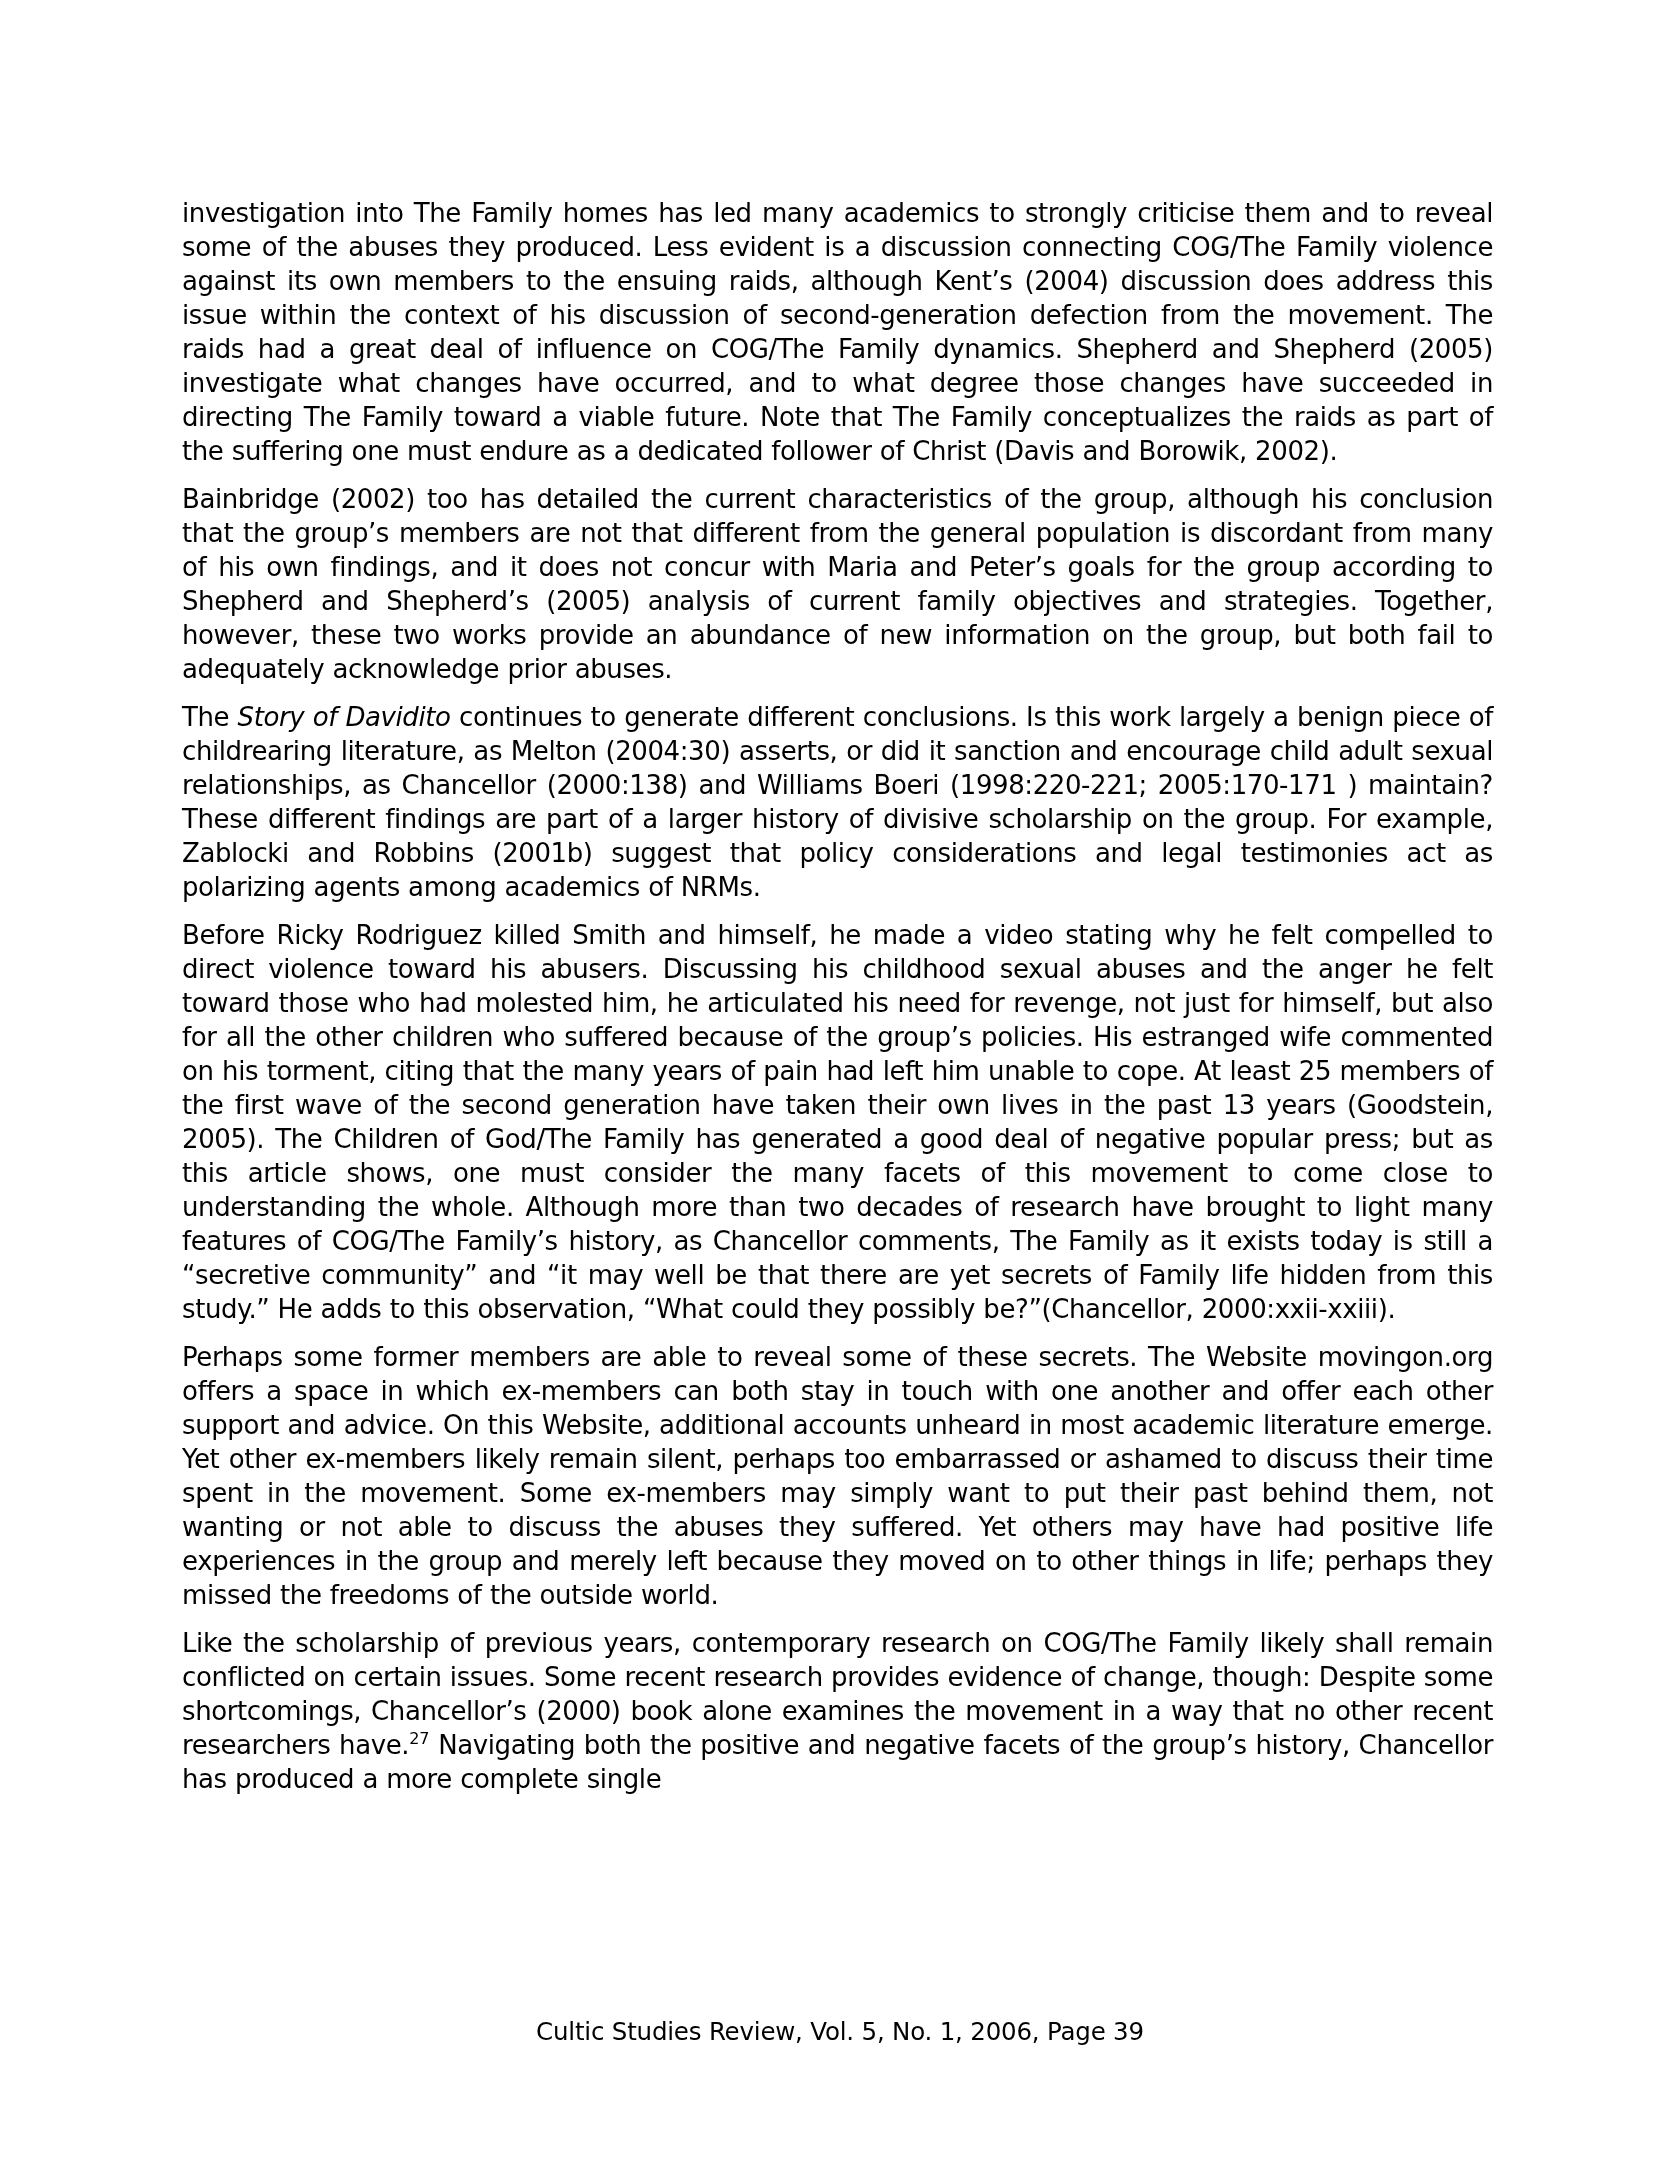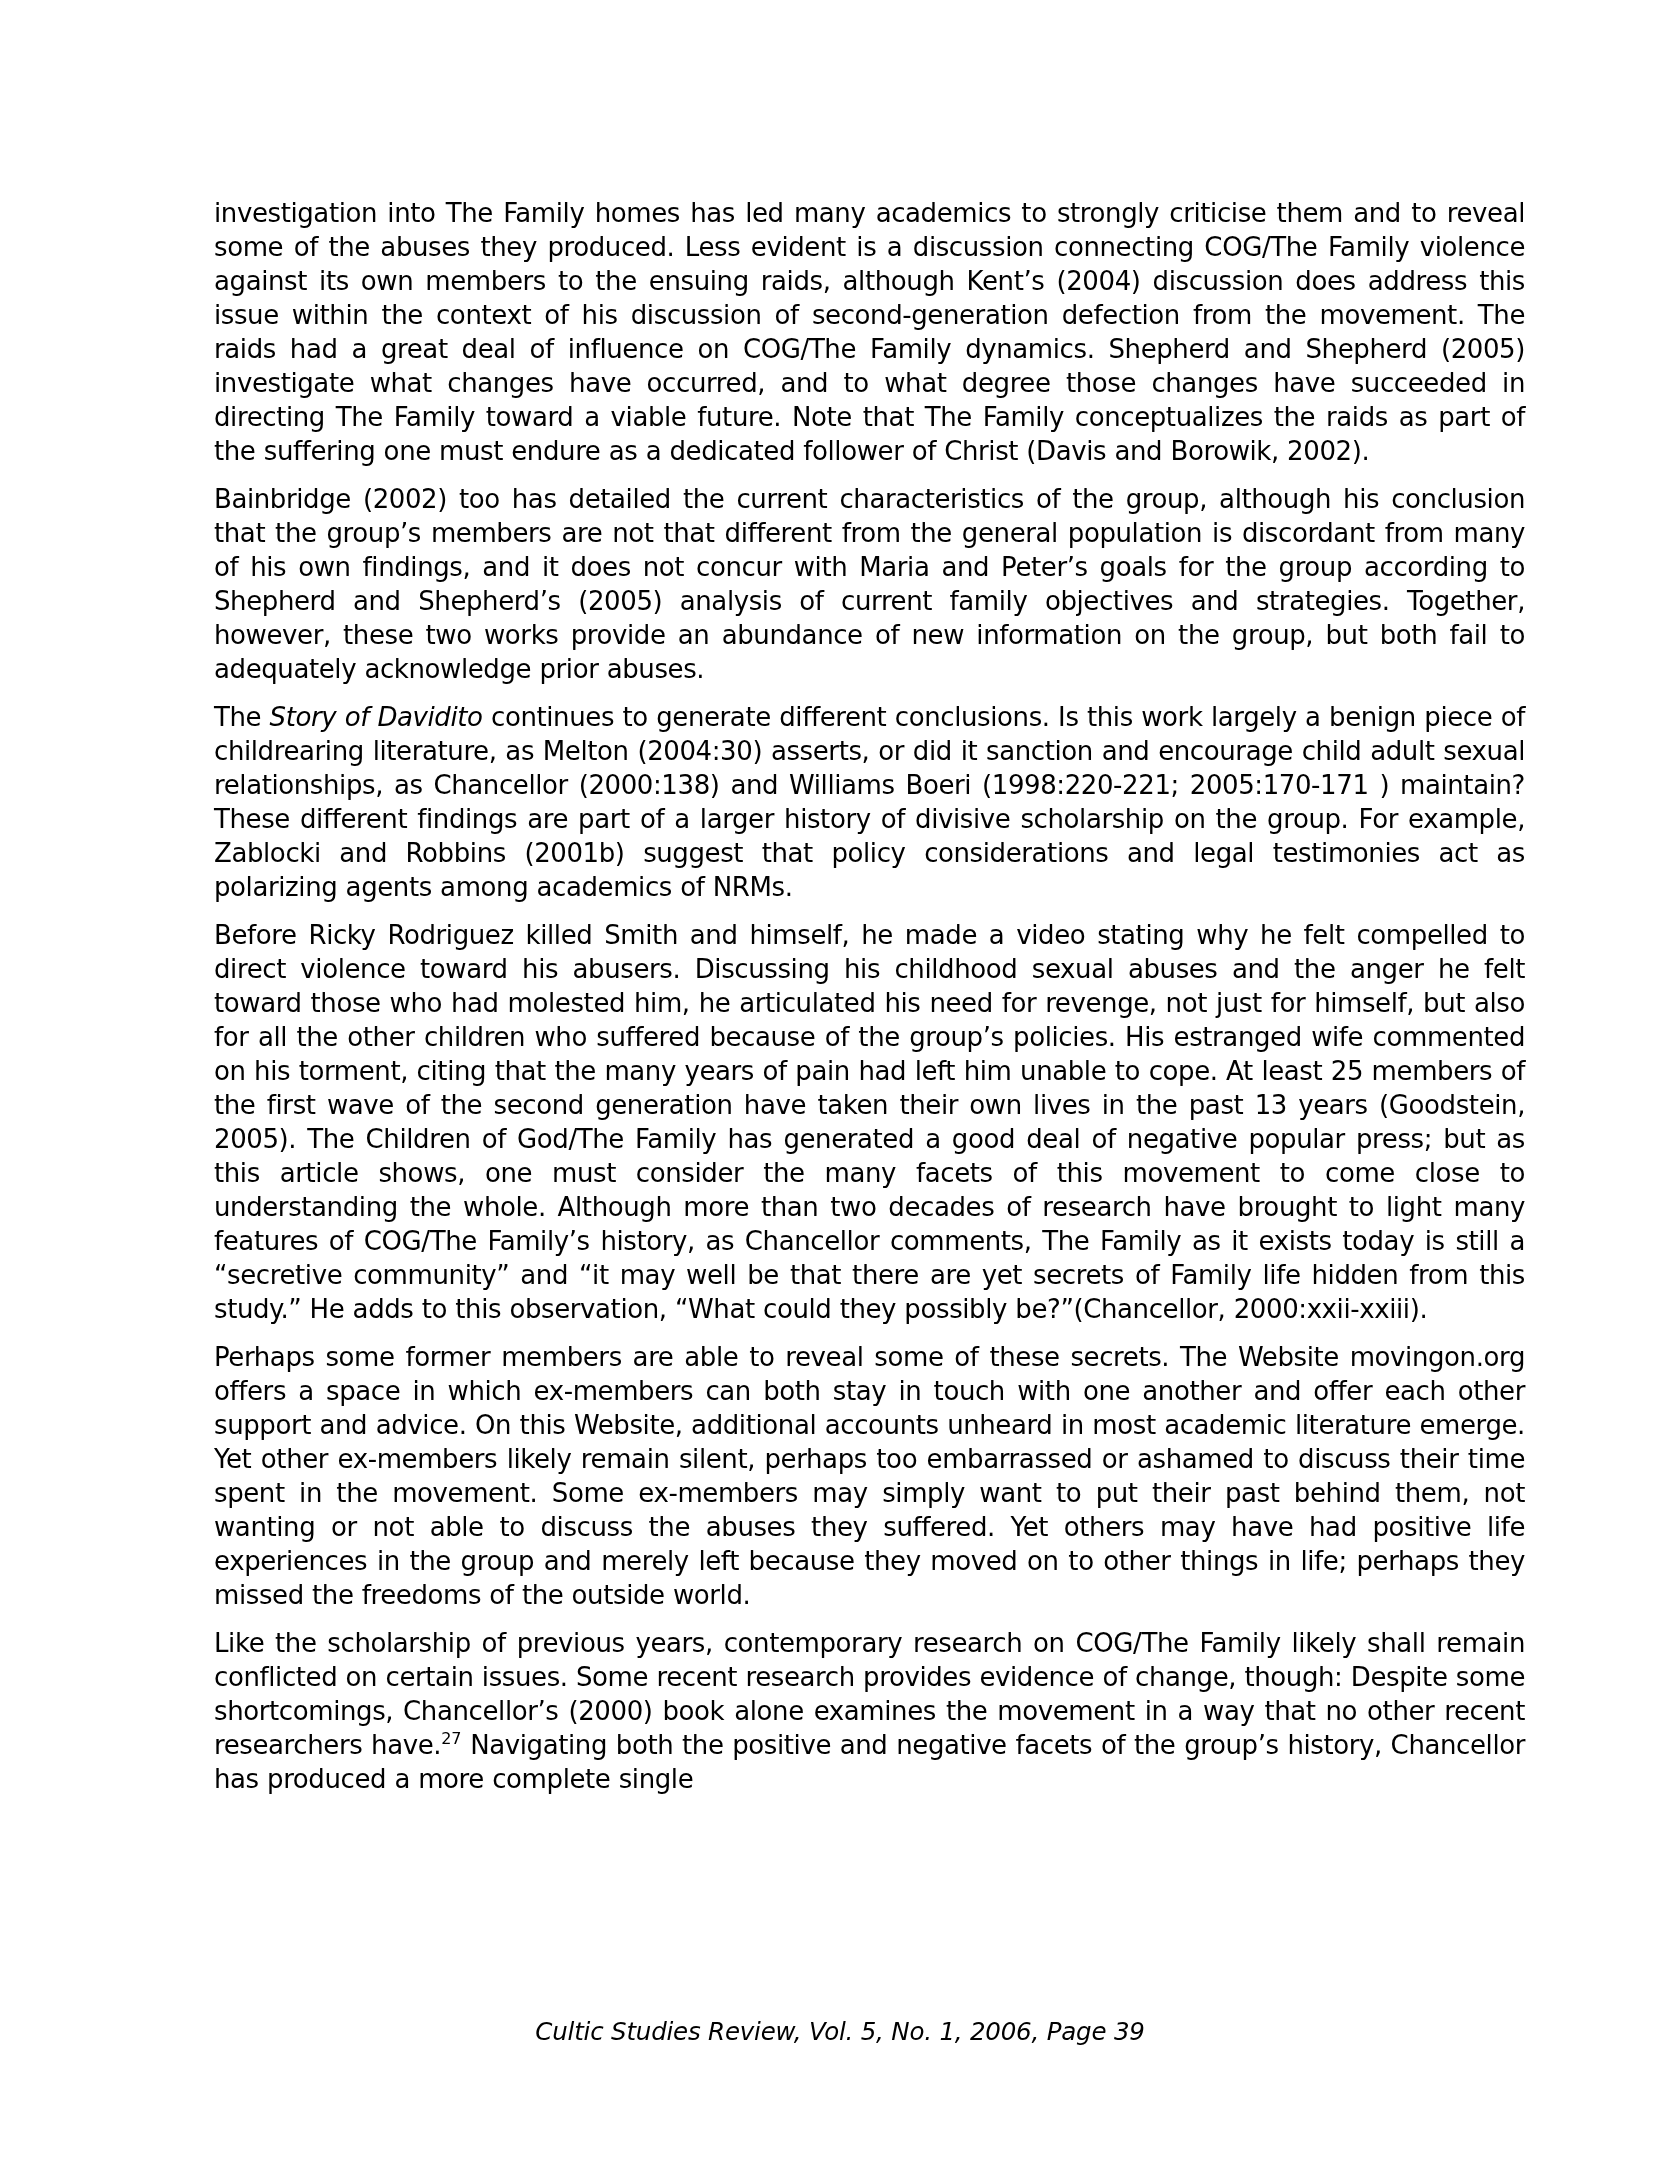--- a/index.html
+++ b/index.html
@@ -15,21 +15,21 @@
     font-family: "DejaVu Sans", "Liberation Sans", sans-serif;
     overflow: hidden;
   }
   .page {
     position: absolute;
     inset: 0;
     background: #ffffff;
   }
   .body-text {
     position: absolute;
-    left: 214px;
+    left: 182px;
     top: 196px;
     width: 1311px;
   }
   .para {
     margin: 0 0 14px 0;
     font-size: 26px;
     line-height: 34px;
     text-align: justify;
     letter-spacing: -0.4px;
     word-spacing: 0.4px;
@@ -47,21 +47,20 @@
     letter-spacing: 0;
   }
   .page-footer {
     position: absolute;
     left: 0;
     top: 2016px;
     width: 1680px;
     text-align: center;
     font-size: 24.5px;
     line-height: 32px;
-    font-style: italic;
     letter-spacing: -0.2px;
     color: #000000;
   }
 </style>
 </head>
 <body>
 
 <div class="page">
   <main class="body-text">
       <p class="para"><span>investigation into The Family homes has led many academics to strongly criticise them and to reveal some of the abuses they produced. Less evident is a discussion connecting COG/The Family violence against its own members to the ensuing raids, although Kent’s (2004) discussion does address this issue within the context of his discussion of second-generation defection from the movement. The raids had a great deal of influence on COG/The Family dynamics. Shepherd and Shepherd (2005) investigate what changes have occurred, and to what degree those changes have succeeded in directing The Family toward a viable future. Note that The Family conceptualizes the raids as part of the suffering one must endure as a dedicated follower of Christ (Davis and Borowik, 2002).</span></p>

